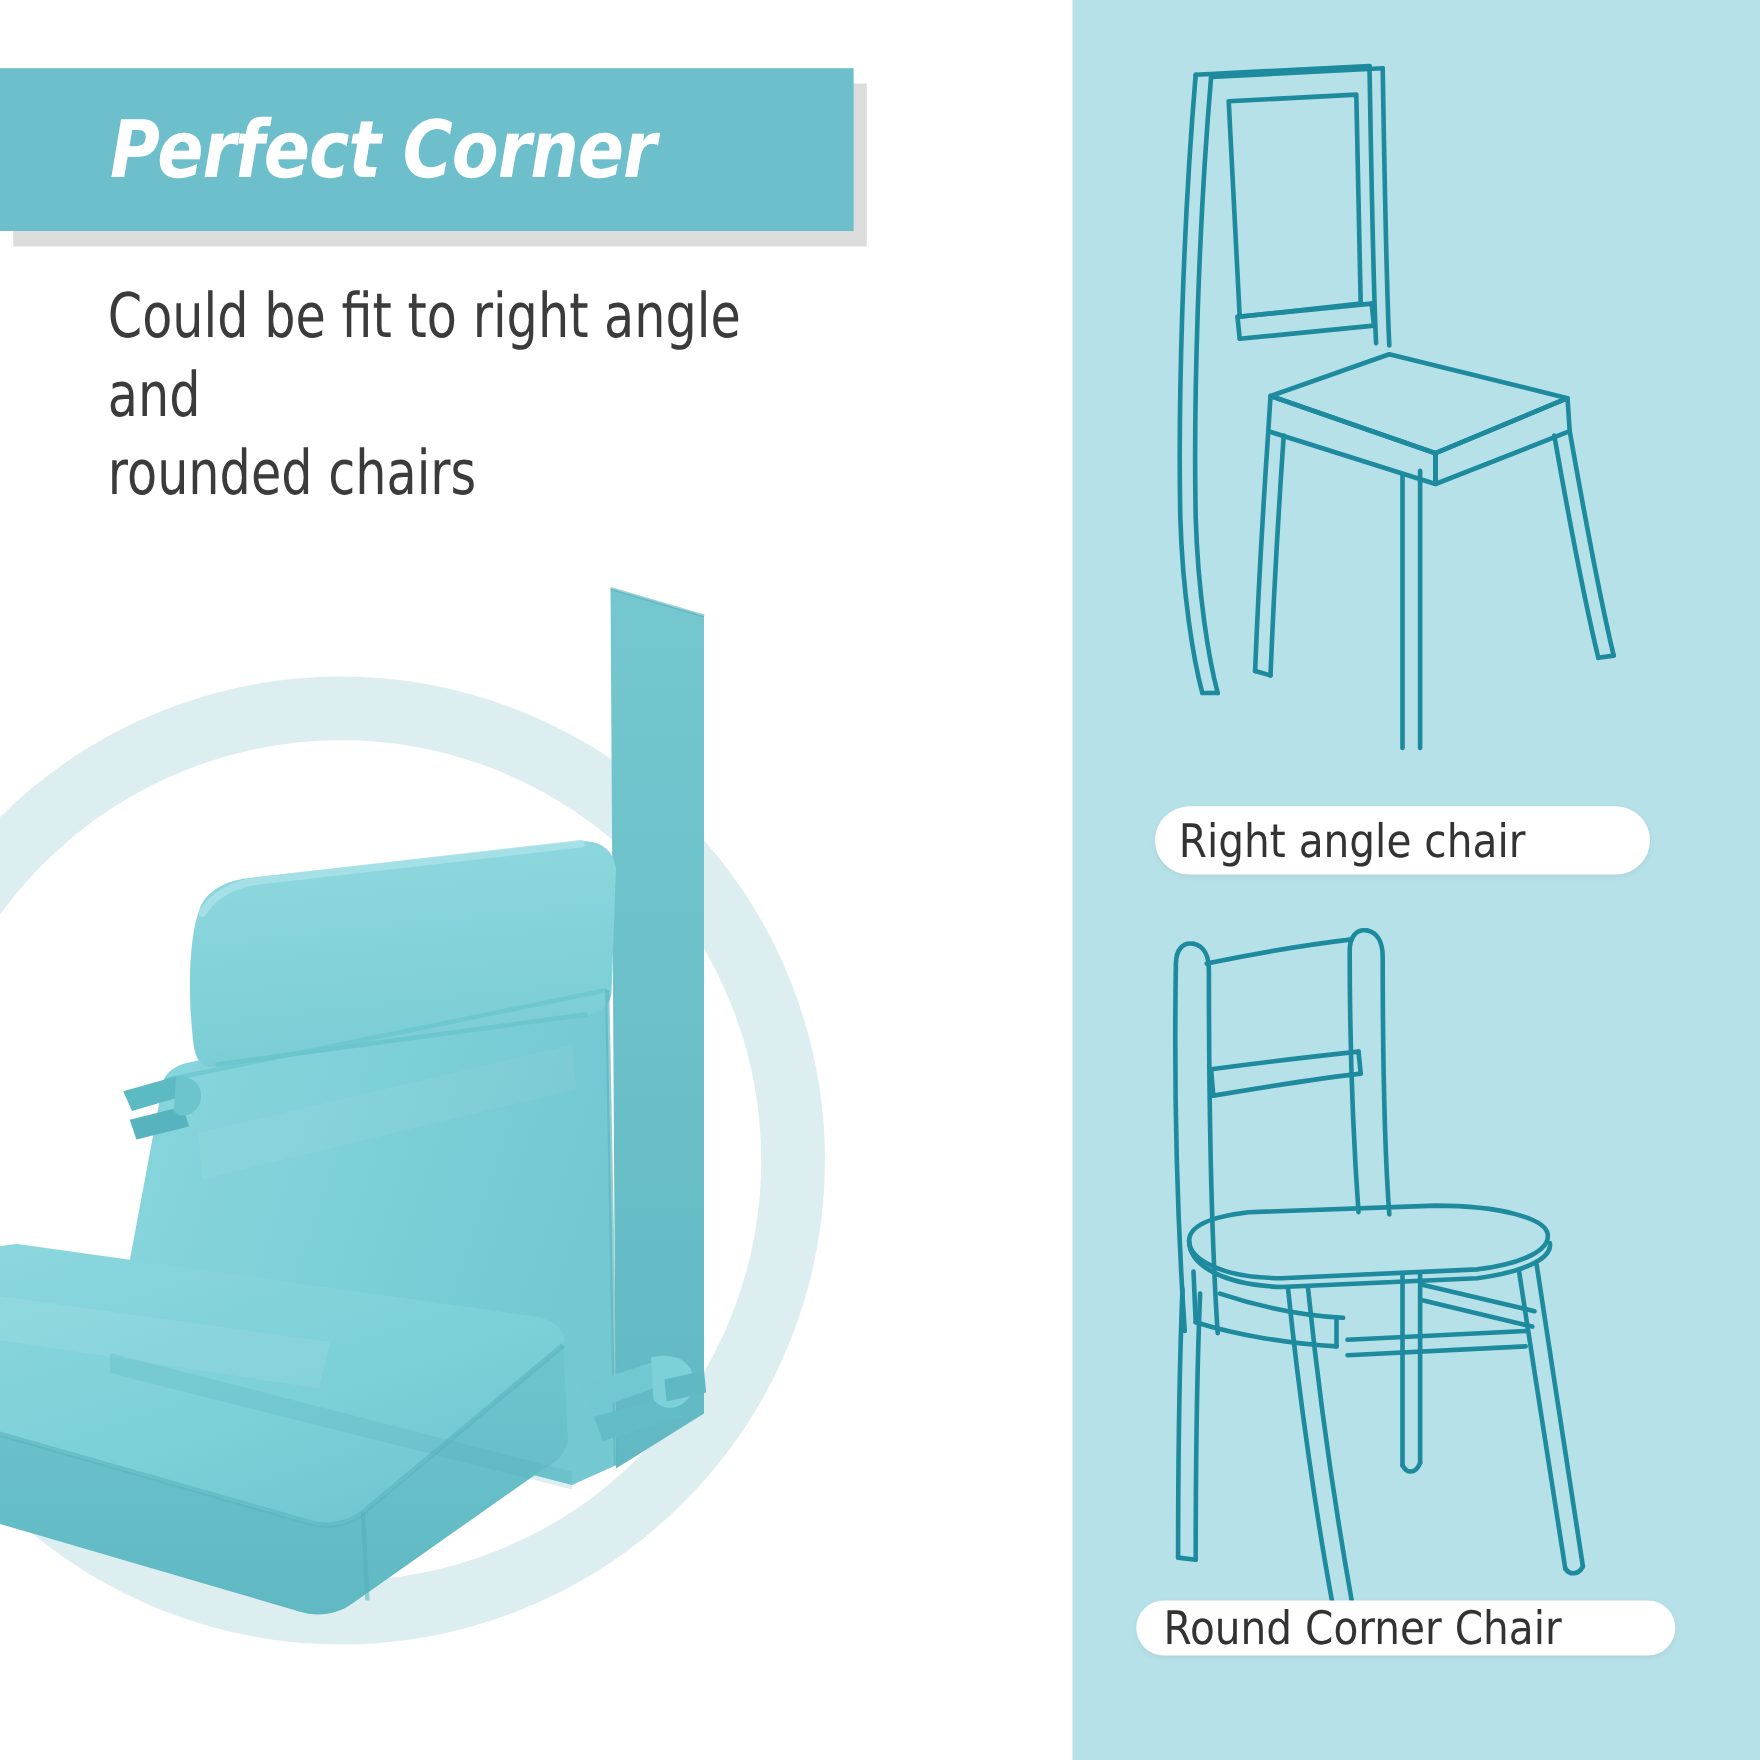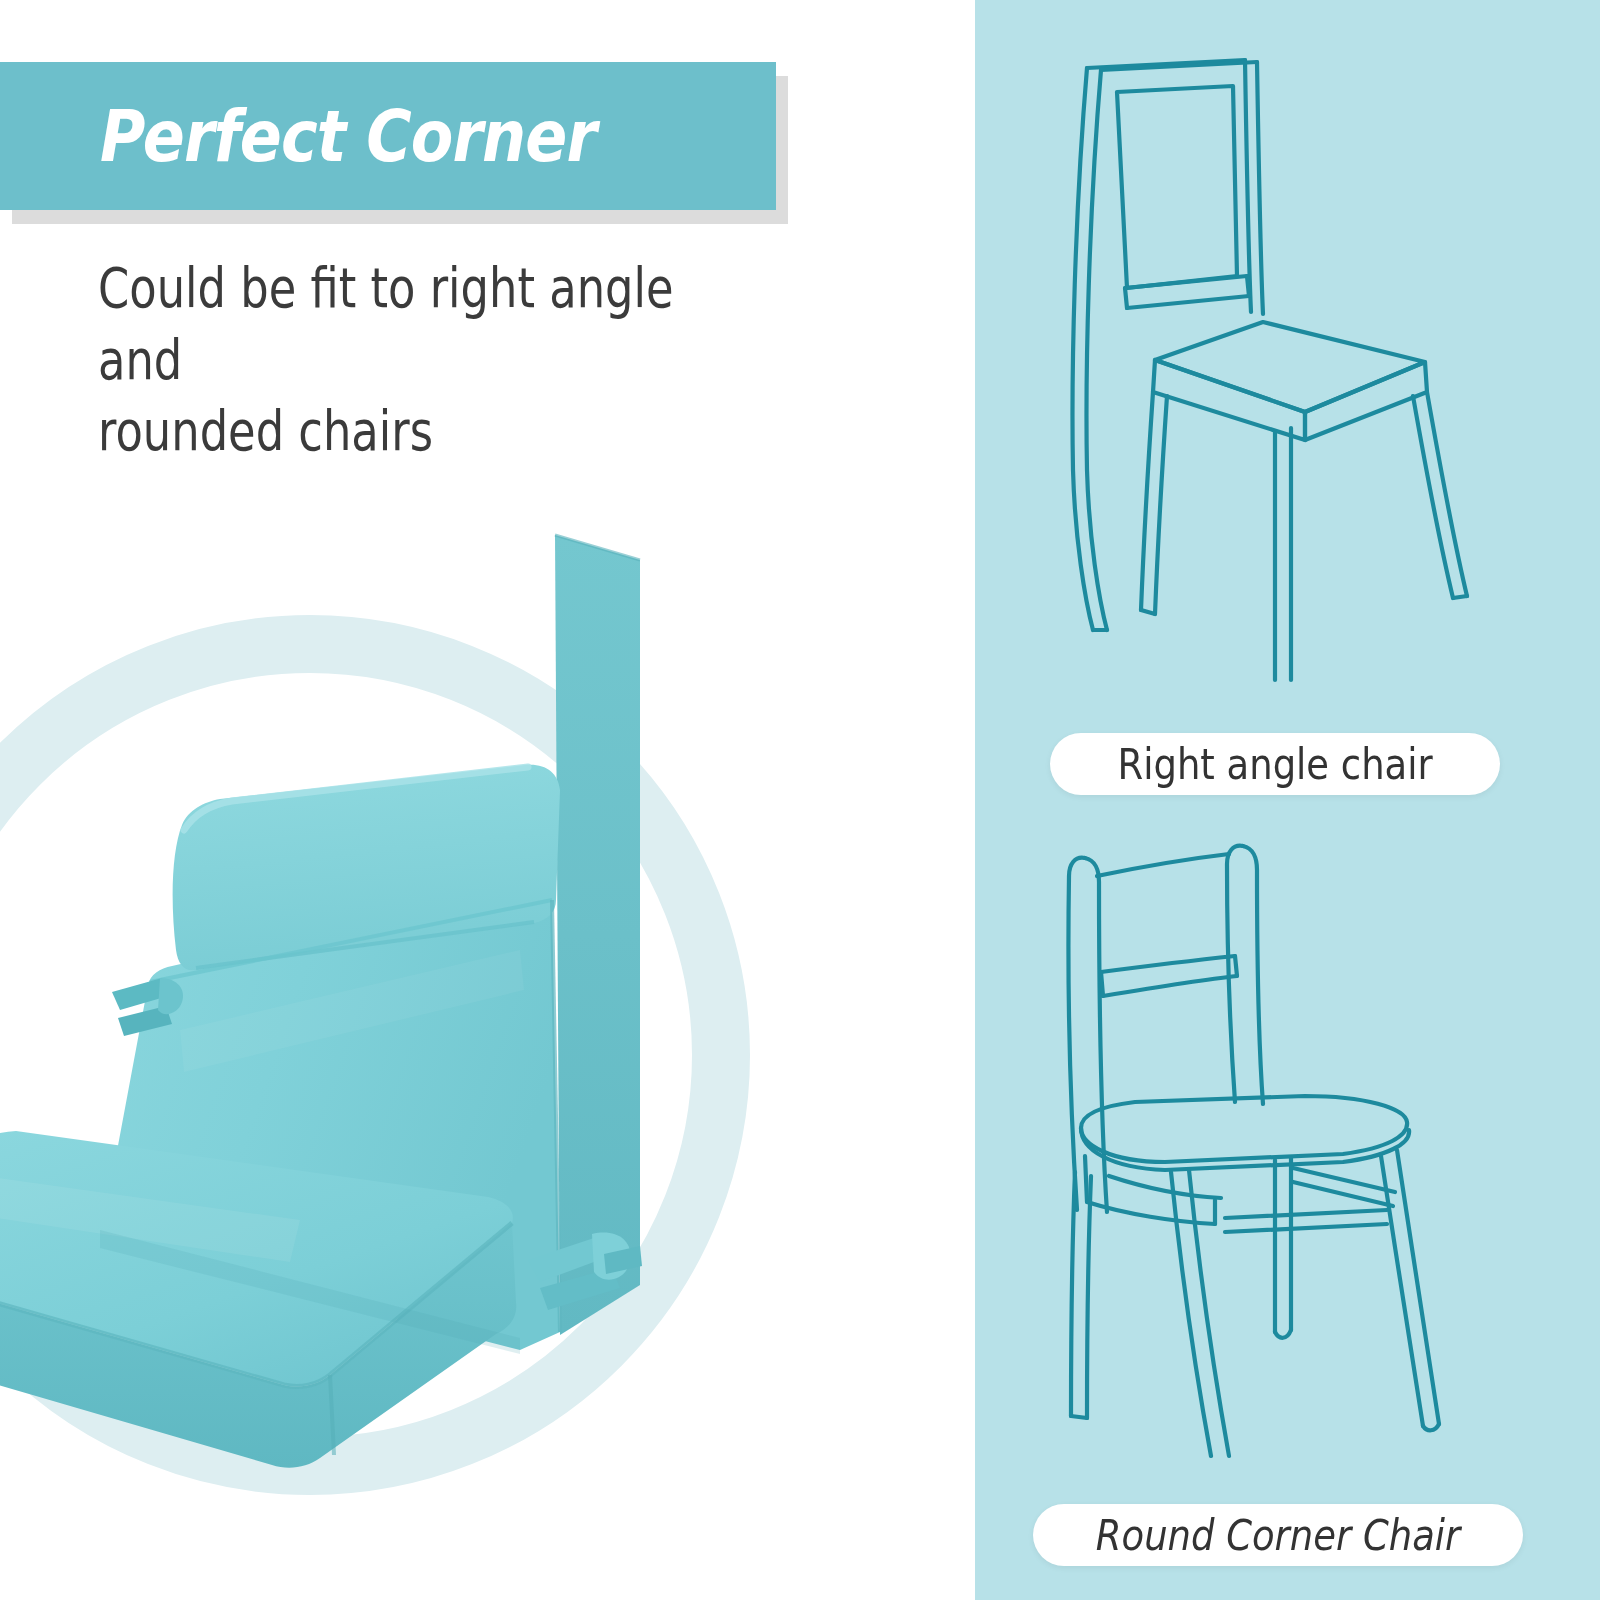--- a/index.html
+++ b/index.html
@@ -117,39 +117,39 @@
   .chair-slot svg { display: block; }
   .chair-top { top: 40px; height: 660px; }
   .chair-bottom { top: 820px; height: 640px; }
 
   .pill {
     position: absolute;
     background: #ffffff;
     border-radius: 60px;
     display: flex;
     align-items: center;
-    justify-content: center;
+    justify-content: flex-start;
     box-shadow: 0 2px 6px rgba(0,0,0,0.06);
   }
   .pill-label {
     color: #333333;
     font-family: "DejaVu Sans", sans-serif;
     font-size: 42px;
     font-weight: 400;
     white-space: nowrap;
     -webkit-transform: scaleX(0.88);
     transform: scaleX(0.88);
   }
   .pill-top {
     left: 1050px; top: 733px;
     width: 450px; height: 62px;
   }
   .pill-bottom {
-    left: 1033px; top: 1504px;
-    width: 490px; height: 62px; font-style: italic;
+    left: 1033px; top: 1455px;
+    width: 490px; height: 50px;
   }
 </style>
 </head>
 <body>
 
 <div id="page">
 
   <div class="left-panel">
 
     <div class="deco-ring"></div>

